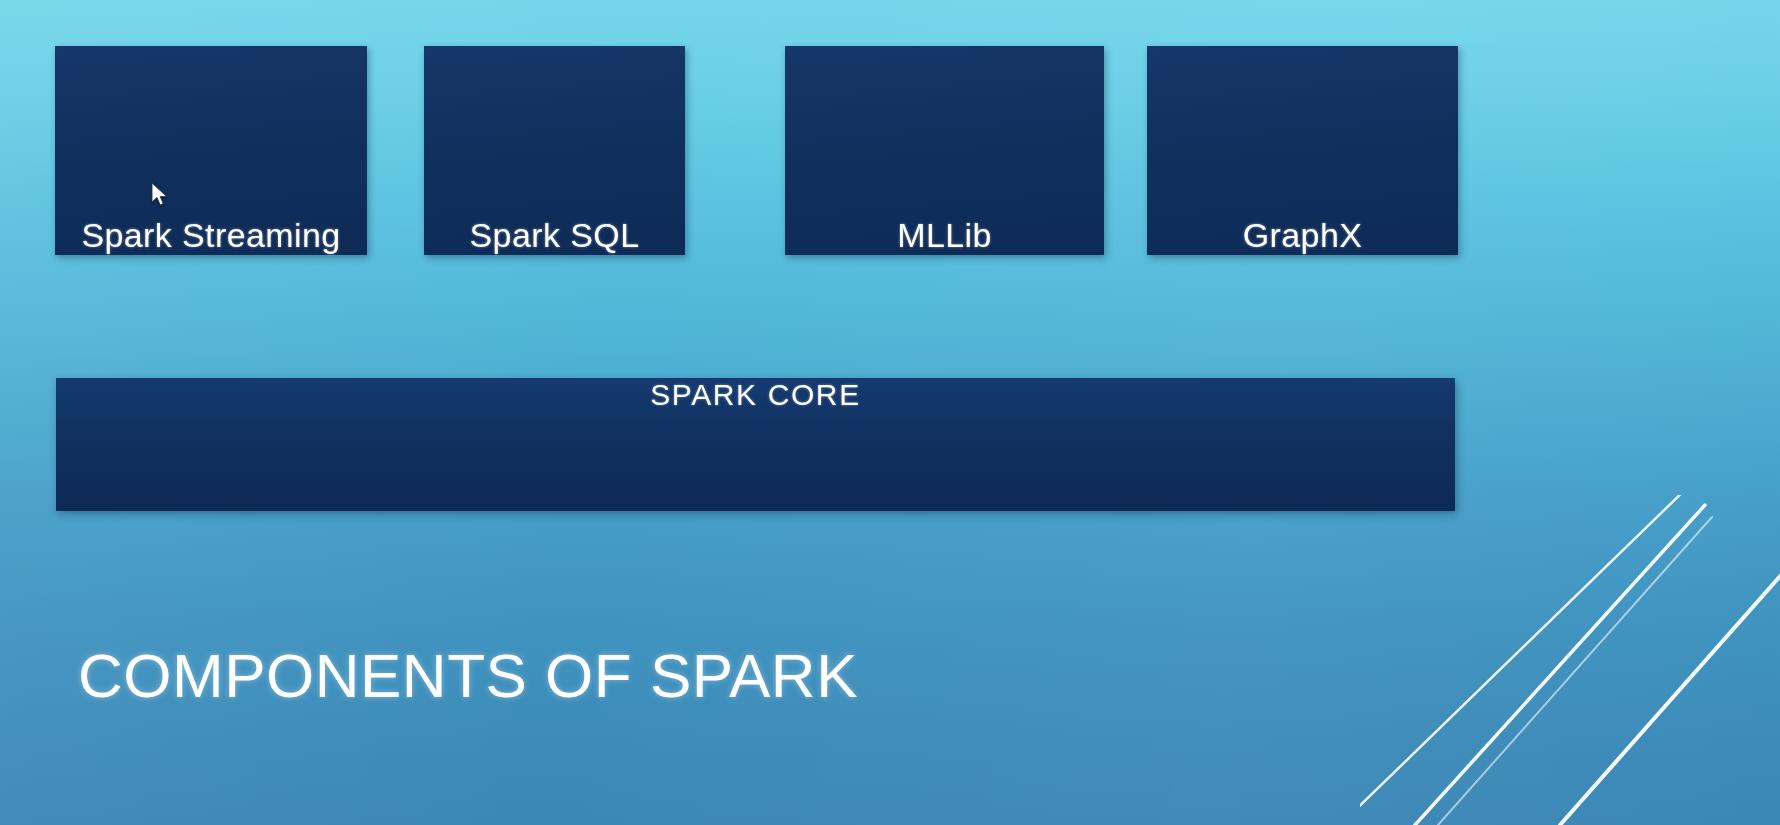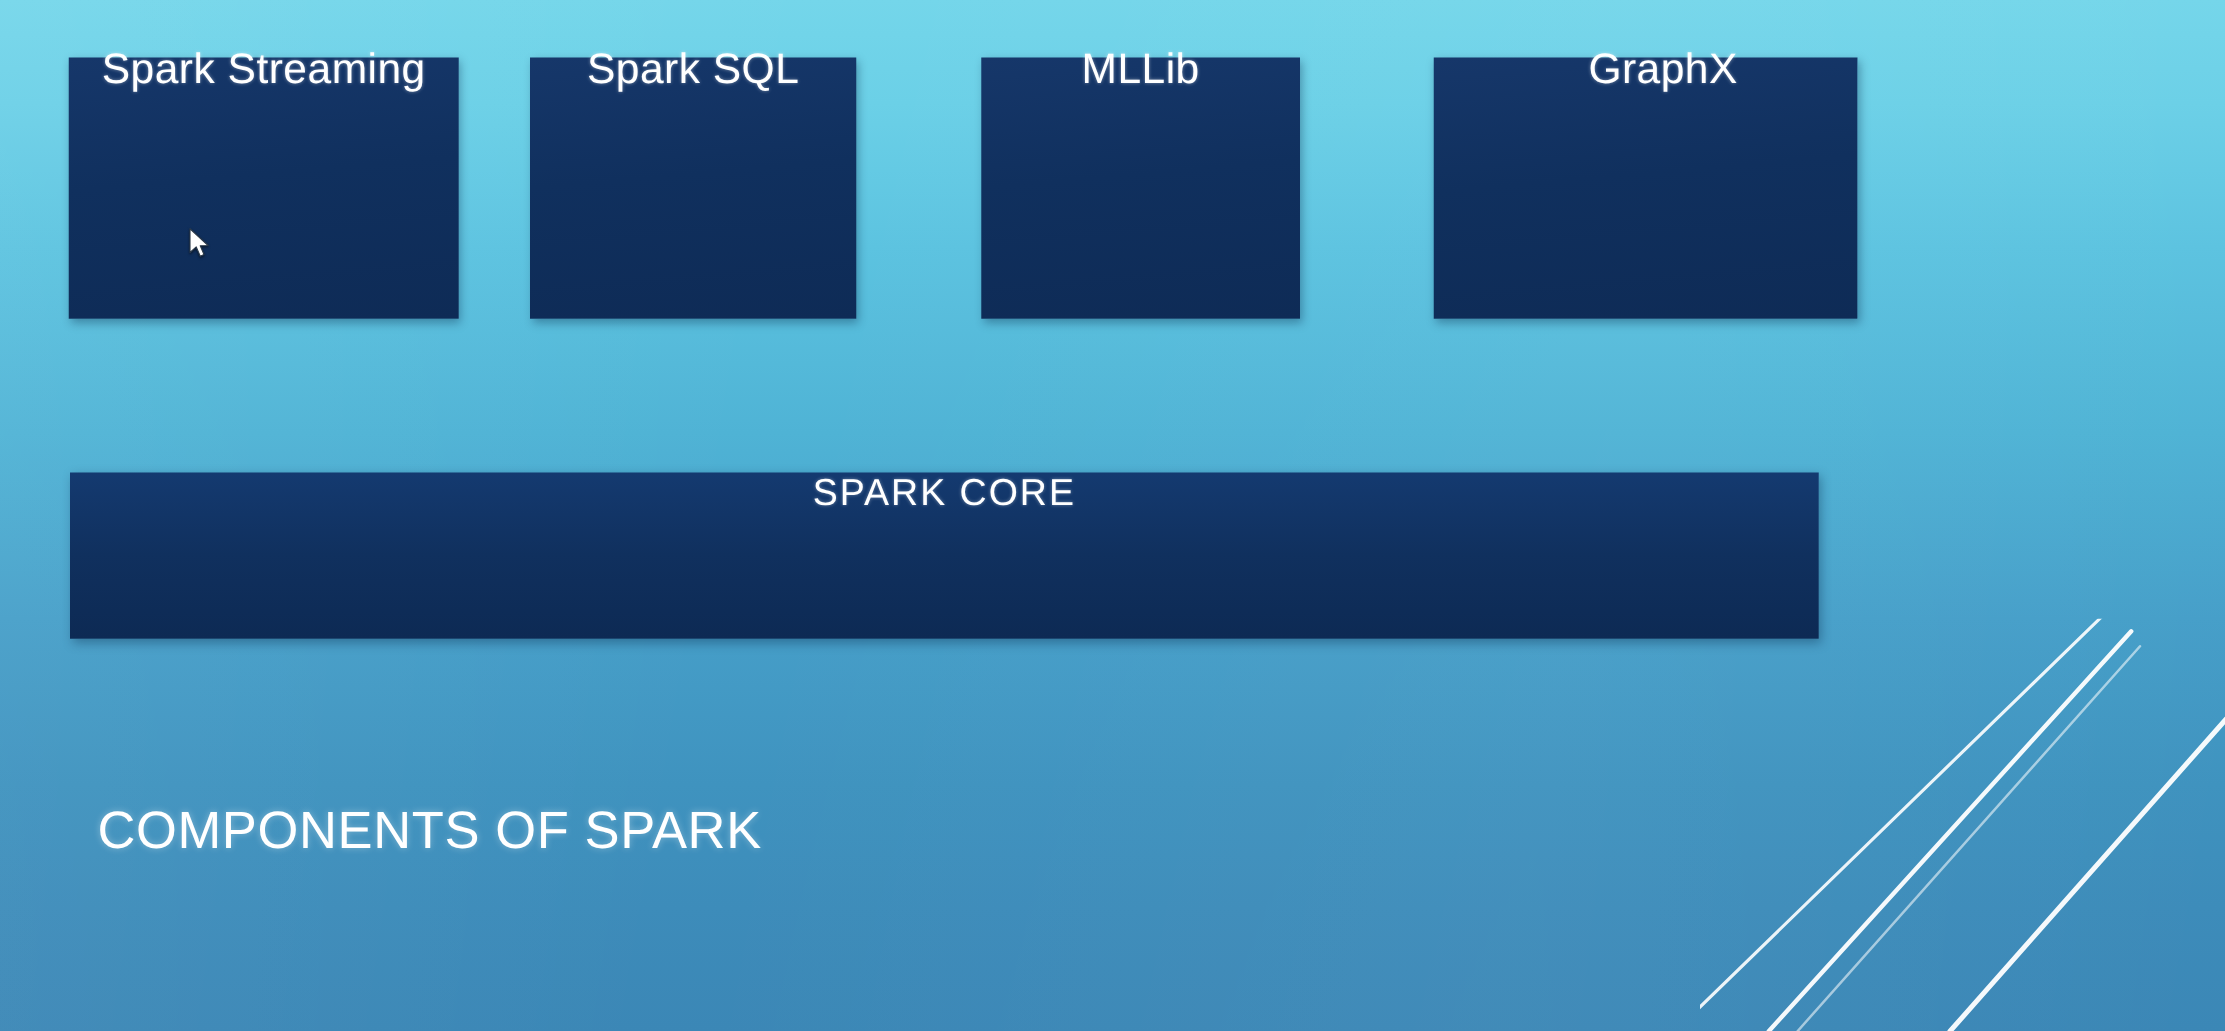--- a/index.html
+++ b/index.html
@@ -35,21 +35,21 @@
         rgba(255,255,255,0.03) 70%,
         rgba(255,255,255,0.00) 100%);
     pointer-events: none;
   }
 
   .comp-box {
     position: absolute;
     background: linear-gradient(175deg, #16376a 0%, #10305e 45%, #0e2b56 100%);
     box-shadow: 2px 3px 7px rgba(0, 30, 60, 0.35);
     display: flex;
-    align-items: flex-start;
+    align-items: flex-end;
     justify-content: center;
   }
   .comp-box .comp-label {
     color: #ffffff;
     font-size: 34px;
     font-weight: 400;
     letter-spacing: 0.4px;
     text-shadow: 0 0 3px rgba(255,255,255,0.45);
     white-space: nowrap;
     margin-top: -10px;
@@ -72,21 +72,21 @@
     letter-spacing: 1.6px;
     text-shadow: 0 0 3px rgba(255,255,255,0.40);
     white-space: nowrap;
   }
 
   #slide-title {
     position: absolute;
     left: 78px;
     top: 640px;
     color: #ffffff;
-    font-size: 42px;
+    font-size: 62px;
     font-weight: 400;
     letter-spacing: 0.5px;
     text-shadow: 0 0 6px rgba(255,255,255,0.35);
     white-space: nowrap;
   }
 
   #streaks {
     position: absolute;
     right: 0;
     bottom: 0;
@@ -115,25 +115,25 @@
   <div id="component-row">
 
     <div class="comp-box" style="left:55px; top:46px; width:312px; height:209px;">
       <span class="comp-label">Spark Streaming</span>
     </div>
 
     <div class="comp-box" style="left:424px; top:46px; width:261px; height:209px;">
       <span class="comp-label">Spark SQL</span>
     </div>
 
-    <div class="comp-box" style="left:785px; top:46px; width:255px; height:209px;">
+    <div class="comp-box" style="left:785px; top:46px; width:319px; height:209px;">
       <span class="comp-label">MLLib</span>
     </div>
 
-    <div class="comp-box" style="left:1147px; top:46px; width:311px; height:209px;padding-left:28px;">
+    <div class="comp-box" style="left:1147px; top:46px; width:311px; height:209px;">
       <span class="comp-label">GraphX</span>
     </div>
 
   </div>
 
   <div id="core-bar">
     <span class="core-label">SPARK CORE</span>
   </div>
 
   <div id="slide-title">COMPONENTS OF SPARK</div>

